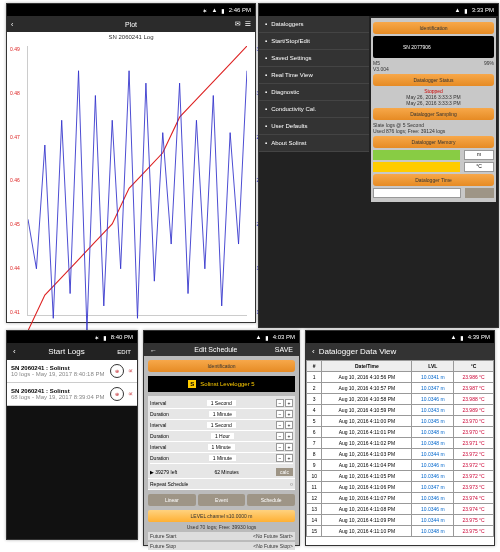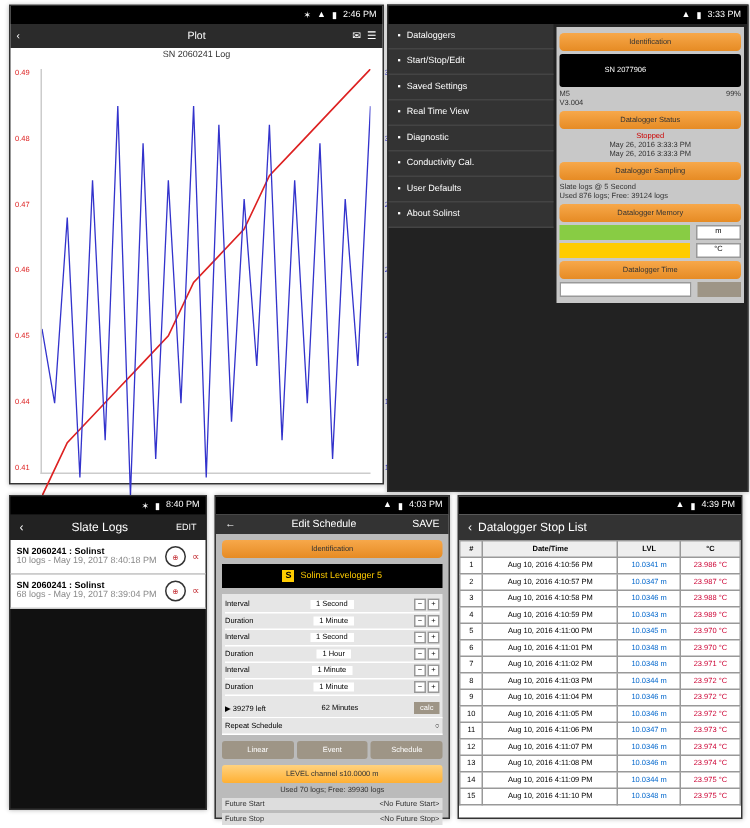--- a/index.html
+++ b/index.html
@@ -142,21 +142,21 @@
 </div>
 
 <div class="panel savedlogs">
   <div class="status">
     <span>✶</span>
     <span>▮</span>
     <span>8:40 PM</span>
   </div>
   <div class="sl-hdr">
     <span>‹</span>
-    <span>Slate Logs</span>
+    <span>Start Logs</span>
     <span style="font-size:6px">EDIT</span>
   </div>
   <div id="savedrows">
       <div class="logrow">
         <div class="txt"><b>SN 2060241 : Solinst</b><br><span style="color:#888">10 logs - May 19, 2017 8:40:18 PM</span></div>
         <div class="logdot">⊕</div>
         <span style="color:#c1272d">∝</span>
       </div>
       <div class="logrow">
         <div class="txt"><b>SN 2060241 : Solinst</b><br><span style="color:#888">68 logs - May 19, 2017 8:39:04 PM</span></div>
@@ -259,21 +259,21 @@
 </div>
 
 <div class="panel datalist">
   <div class="status">
     <span>▲</span>
     <span>▮</span>
     <span>4:39 PM</span>
   </div>
   <div class="dl-hdr">
     <span>‹</span>
-    <span>Datalogger Stop List</span>
+    <span>Datalogger Data View</span>
   </div>
   <table>
     <thead>
         <tr id="dlh">
           <th>#</th>
           <th>Date/Time</th>
           <th>LVL</th>
           <th>°C</th>
         </tr>
       </thead>

